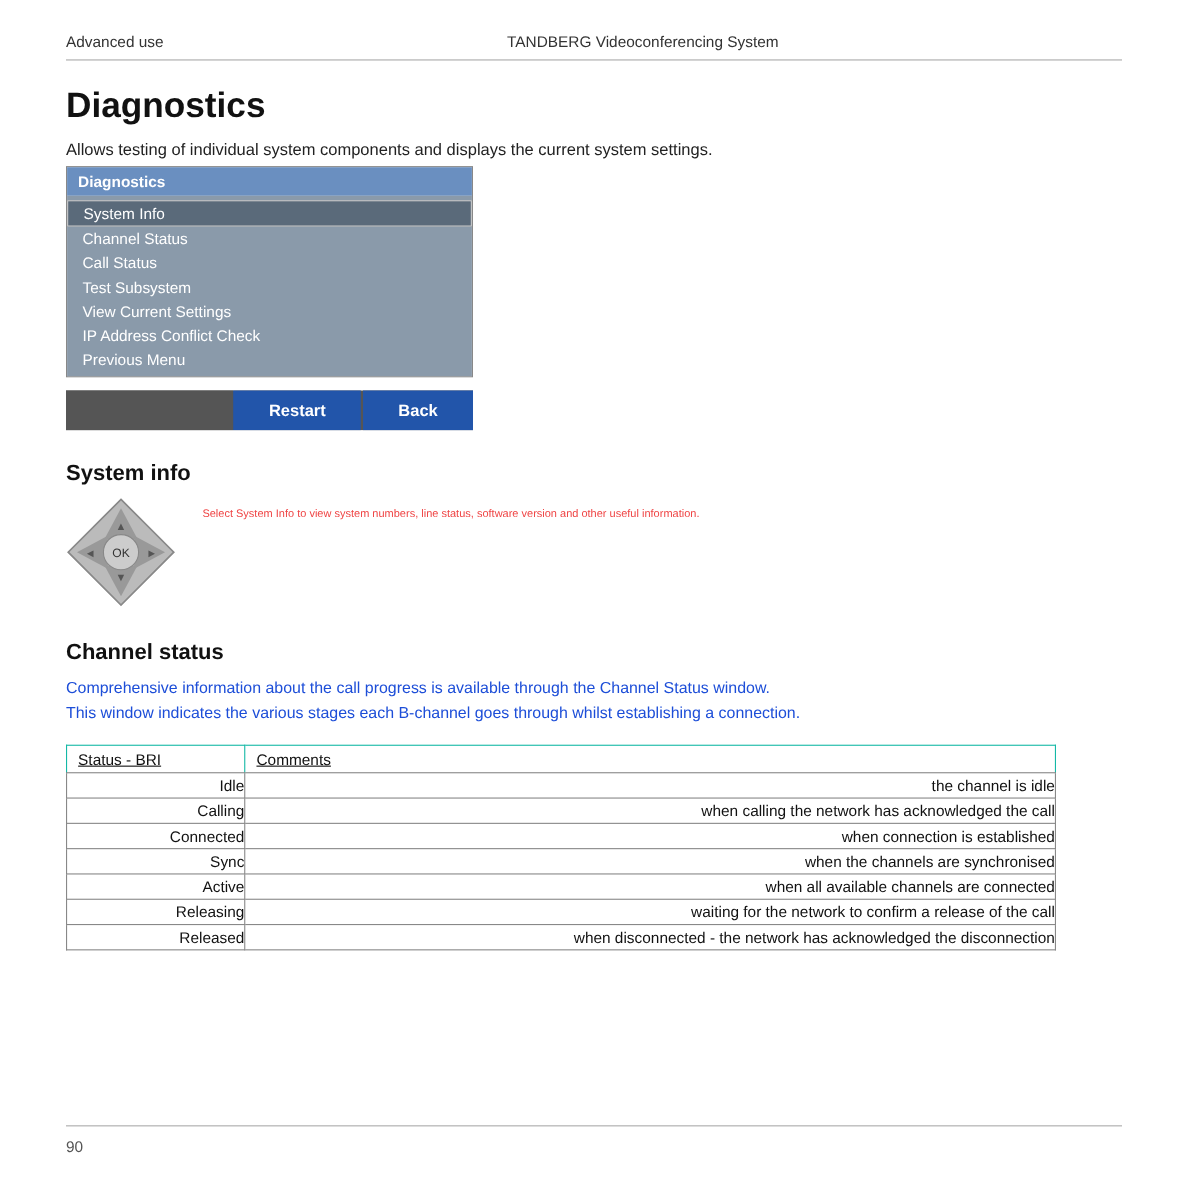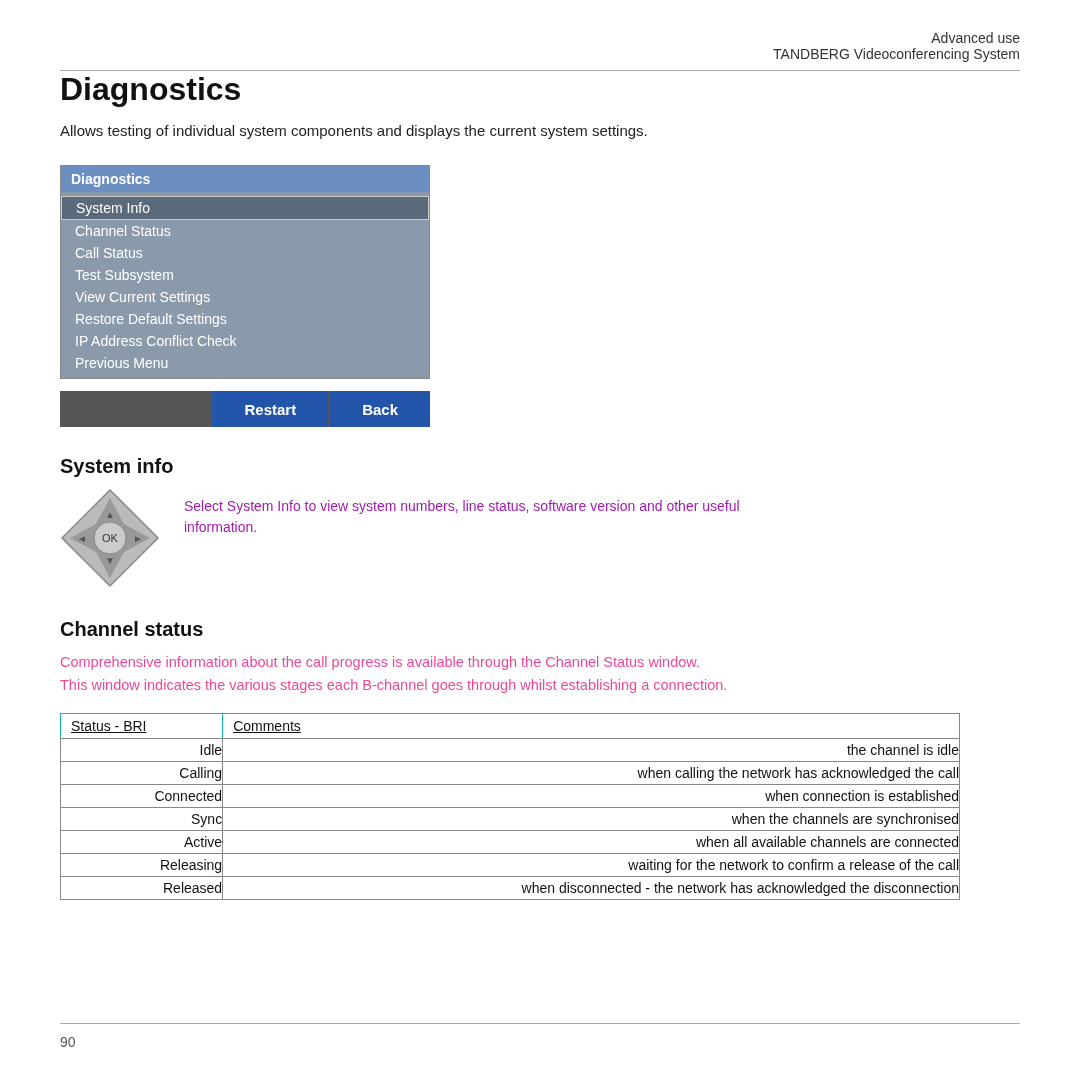--- a/index.html
+++ b/index.html
@@ -19,21 +19,21 @@
       display: flex;
       flex-direction: column;
     }
     
     .header {
       display: flex;
       justify-content: space-between;
       align-items: flex-end;
       border-bottom: 1.5px solid #aaa;
       padding-bottom: 8px;
-      flex-direction: column;
+      margin-bottom: 22px;
     }
     .header-left {
       font-size: 14px;
       color: #333;
     }
     .header-center {
       font-size: 14px;
       color: #333;
       text-align: center;
       flex: 1;
@@ -41,21 +41,21 @@
     
     .page-title {
       font-size: 32px;
       font-weight: bold;
       margin-bottom: 14px;
       color: #111;
     }
     .page-subtitle {
       font-size: 15px;
       color: #222;
-      margin-bottom: 26px;
+      margin-bottom: 6px;
     }
     
     .menu-box {
       width: 370px;
       border: 1.5px solid #888;
       margin-bottom: 12px;
     }
     .menu-header {
       background: #6a8fc0;
       color: #fff;
@@ -120,30 +120,30 @@
     .dpad-diamond {
       width: 100px;
       height: 100px;
       position: relative;
     }
     .dpad-diamond svg {
       width: 100px;
       height: 100px;
     }
     .system-info-text {
-      font-size: 14px;
-      color: #a21caf;
+      font-size: 10px;
+      color: #ef4444;
       line-height: 1.5;
       padding-top: 8px;
       max-width: 600px;
     }
     
     .channel-content {
       font-size: 14.5px;
-      color: #ec4899;
+      color: #1d4ed8;
       line-height: 1.6;
       margin-bottom: 16px;
       max-width: 900px;
     }
     
     .status-table {
       width: 900px;
       border-collapse: collapse;
       border: 1px solid #888;
       font-size: 14px;
@@ -189,21 +189,20 @@
 
   <div class="menu-box">
     <div class="menu-header">Diagnostics</div>
     <div class="menu-items">
 
     <div class="menu-item selected">System Info</div>
         <div class="menu-item">Channel Status</div>
         <div class="menu-item">Call Status</div>
         <div class="menu-item">Test Subsystem</div>
         <div class="menu-item">View Current Settings</div>
-        <div class="menu-item">Restore Default Settings</div>
         <div class="menu-item">IP Address Conflict Check</div>
         <div class="menu-item">Previous Menu</div>
       </div>
   </div>
 
   <div class="button-bar">
     <div class="btn-spacer"></div>
     <button class="btn">Restart</button>
     <button class="btn">Back</button>
   </div>

